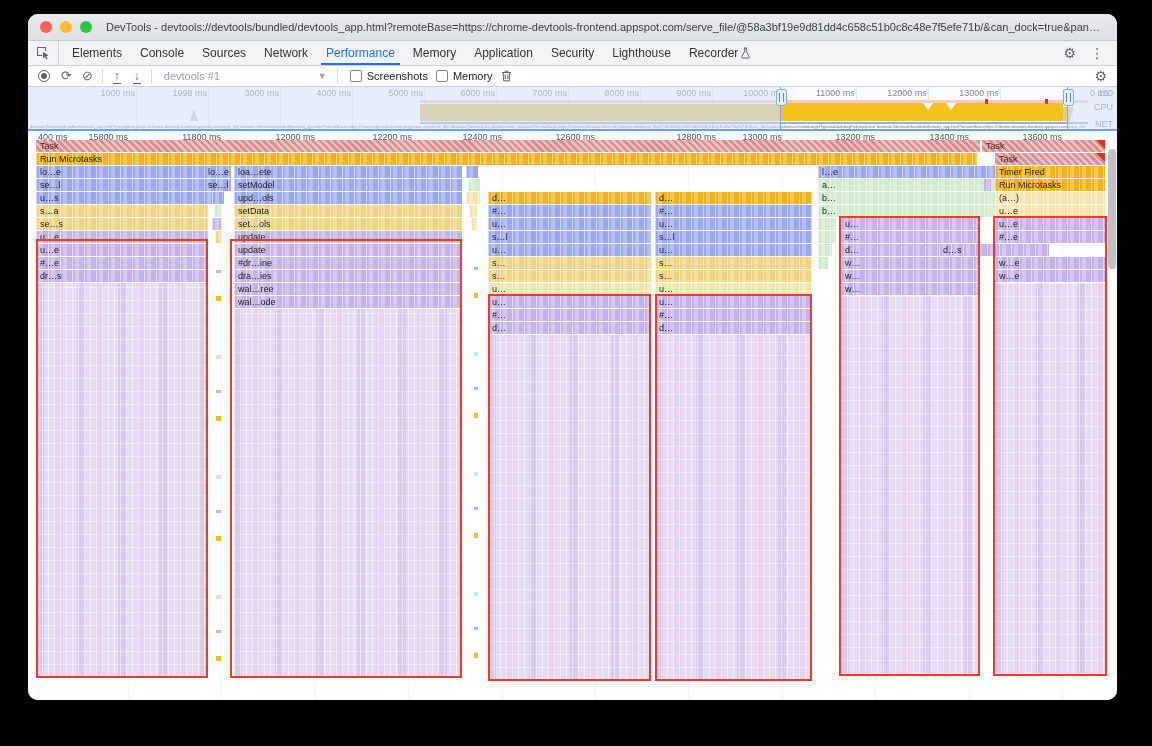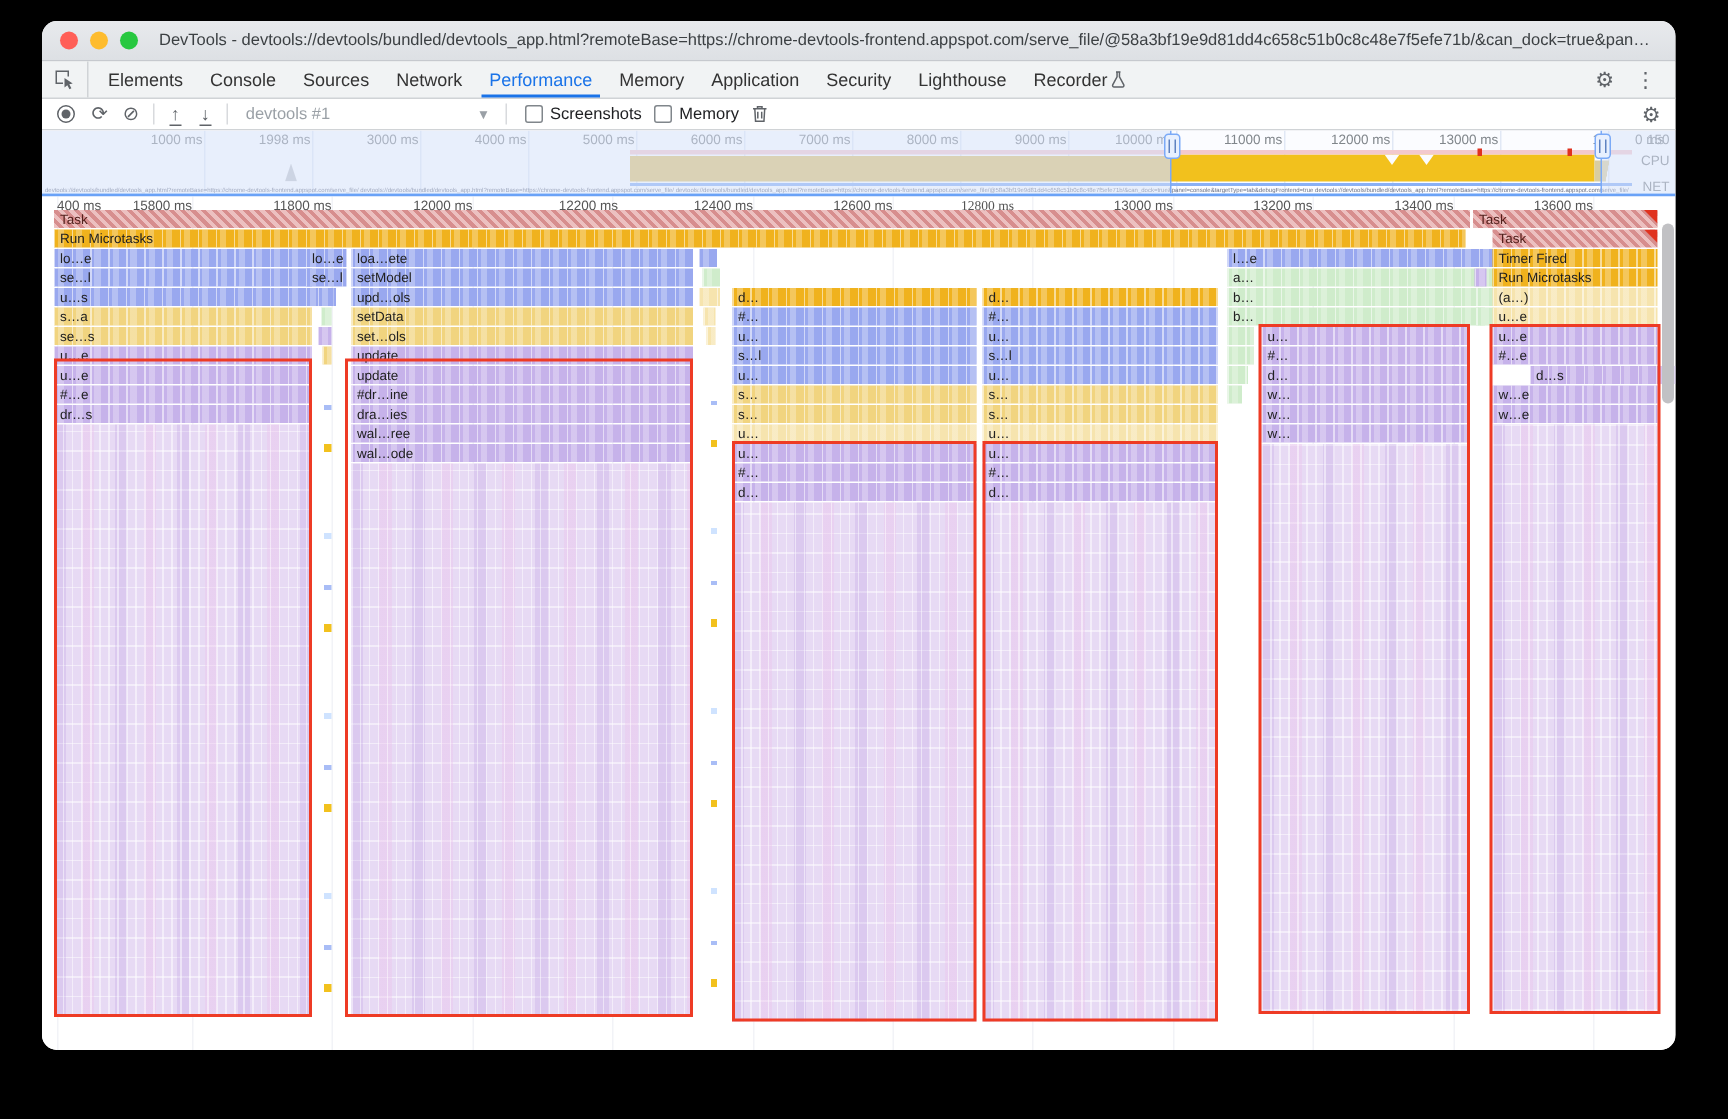--- a/index.html
+++ b/index.html
@@ -234,21 +234,21 @@
       <div class="gridline" style="left: 847px;"></div>
       <div class="gridline" style="left: 941px;"></div>
       <div class="gridline" style="left: 1034px;"></div>
       <div class="ruler-label first" style="left: 10px;">400 ms</div>
       <div class="ruler-label" style="left: 100px;">15800 ms</div>
       <div class="ruler-label" style="left: 193px;">11800 ms</div>
       <div class="ruler-label" style="left: 287px;">12000 ms</div>
       <div class="ruler-label" style="left: 384px;">12200 ms</div>
       <div class="ruler-label" style="left: 474px;">12400 ms</div>
       <div class="ruler-label" style="left: 567px;">12600 ms</div>
-      <div class="ruler-label" style="left: 648px; font-family: Liberation Serif, serif;">12800 ms</div>
+      <div class="ruler-label" style="left: 688px;">12800 ms</div>
       <div class="ruler-label" style="left: 754px;">13000 ms</div>
       <div class="ruler-label" style="left: 847px;">13200 ms</div>
       <div class="ruler-label" style="left: 941px;">13400 ms</div>
       <div class="ruler-label" style="left: 1034px;">13600 ms</div>
       <div class="area" style="left: 8px; top: 152px; width: 172px; height: 395px;"></div>
       <div class="area" style="left: 206px; top: 178px; width: 228px; height: 369px;"></div>
       <div class="area" style="left: 460px; top: 204px; width: 163px; height: 346px;"></div>
       <div class="area" style="left: 627px; top: 204px; width: 157px; height: 346px;"></div>
       <div class="area" style="left: 813px; top: 165px; width: 137px; height: 378px;"></div>
       <div class="area" style="left: 967px; top: 152px; width: 110px; height: 391px;"></div>
@@ -327,21 +327,21 @@
       <div class="bar purpleBar" style="left: 813px; top: 152px; width: 137px;">w…</div>
       <div class="bar purpleBar" style="left: 955px; top: 48px; width: 8px;"></div>
       <div class="bar greenPale" style="left: 956px; top: 61px; width: 6px;"></div>
       <div class="bar greenPale" style="left: 956px; top: 74px; width: 6px;"></div>
       <div class="bar orange" style="left: 967px; top: 35px; width: 110px;">Timer Fired</div>
       <div class="bar orange" style="left: 967px; top: 48px; width: 110px;">Run Microtasks</div>
       <div class="bar yellowPale" style="left: 967px; top: 61px; width: 110px;">(a…)</div>
       <div class="bar yellowPale" style="left: 967px; top: 74px; width: 110px;">u…e</div>
       <div class="bar purpleBar" style="left: 967px; top: 87px; width: 110px;">u…e</div>
       <div class="bar purpleBar" style="left: 967px; top: 100px; width: 110px;">#…e</div>
-      <div class="bar purpleBar" style="left: 992px; top: 113px; width: 110px;">d…s</div>
+      <div class="bar purpleBar" style="left: 911px; top: 113px; width: 110px;">d…s</div>
       <div class="bar purpleBar" style="left: 967px; top: 126px; width: 110px;">w…e</div>
       <div class="bar purpleBar" style="left: 967px; top: 139px; width: 110px;">w…e</div>
       <div class="redbox" style="left: 8px; top: 108px; width: 172px; height: 439px;"></div>
       <div class="redbox" style="left: 202px; top: 108px; width: 232px; height: 439px;"></div>
       <div class="redbox" style="left: 460px; top: 163px; width: 163px; height: 387px;"></div>
       <div class="redbox" style="left: 627px; top: 163px; width: 157px; height: 387px;"></div>
       <div class="redbox" style="left: 811px; top: 85px; width: 141px; height: 460px;"></div>
       <div class="redbox" style="left: 965px; top: 85px; width: 114px; height: 460px;"></div>
     </div>
 

